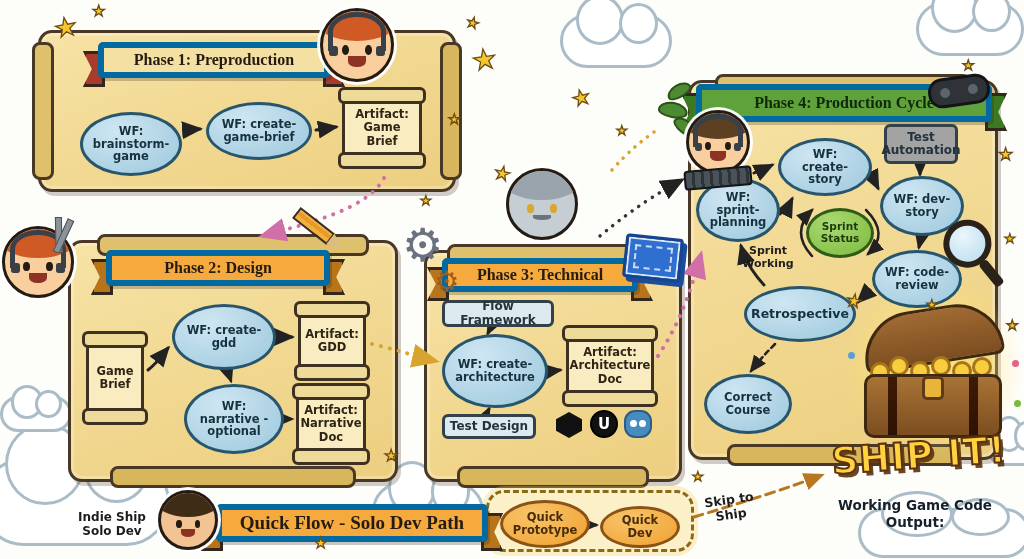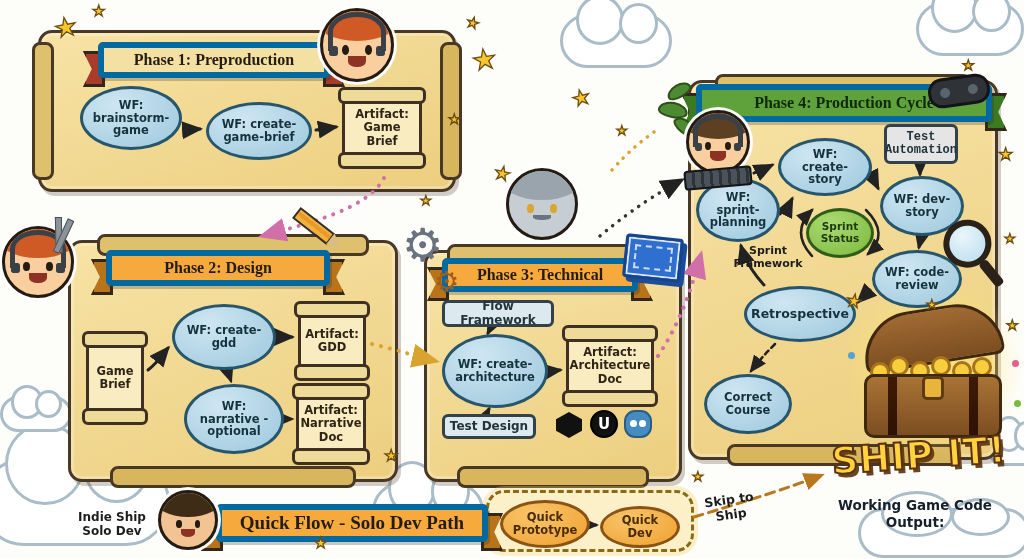--- a/index.html
+++ b/index.html
@@ -179,21 +179,21 @@
   </svg>
 
   <section class="parchment h" style="left:38px;top:30px;width:418px;height:162px;"></section>
   <div class="ribbon tan" style="left:98px;top:42px;width:232px;height:36px;">
     <i class="rb-end l"></i>
     <i class="rb-end r"></i>
     <b class="rb-body">
         <span class="rb-text">Phase 1: Preproduction</span>
       </b>
   </div>
-  <div class="node" style="left:80px;top:86px;width:102px;height:64px;">WF: brainstorm-game</div>
+  <div class="node" style="left:80px;top:112px;width:102px;height:64px;">WF: brainstorm-game</div>
   <div class="node" style="left:206px;top:102px;width:106px;height:58px;">WF: create-game-brief</div>
   <div class="scroll" style="left:342px;top:92px;width:80px;height:72px;">Artifact: Game Brief</div>
   <div class="avatar av-woman" style="left:320px;top:8px;width:74px;height:74px;">
     <i class="face"></i>
     <i class="band"></i>
   </div>
 
   <section class="parchment v" style="left:68px;top:240px;width:330px;height:242px;"></section>
   <div class="ribbon orange" style="left:106px;top:250px;width:224px;height:36px;">
     <i class="rb-end l"></i>
@@ -250,25 +250,25 @@
         <span class="rb-text">Phase 4: Production Cycle</span>
       </b>
   </div>
   <div class="controller"></div>
   <div class="avatar av-boy" style="left:686px;top:110px;width:64px;height:64px;">
     <i class="face"></i>
     <i class="band"></i>
   </div>
   <div class="keyboard"></div>
   <div class="node" style="left:778px;top:138px;width:94px;height:58px;">WF: create-story</div>
-  <div class="trect" style="left:884px;top:124px;width:74px;height:40px;background:#e5e5e5;font-family:Liberation Mono, monospace;">Test Automation</div>
+  <div class="trect" style="left:884px;top:124px;width:74px;height:40px;background:#a3a3a3;">Test Automation</div>
   <div class="node" style="left:696px;top:178px;width:84px;height:64px;">WF: sprint-planning</div>
   <div class="node" style="left:880px;top:176px;width:84px;height:60px;">WF: dev-story</div>
   <div class="node green" style="left:806px;top:208px;width:68px;height:50px;font-size:10.5px;">Sprint Status</div>
-  <div class="plainlabel" style="left:732px;top:244px;width:72px;font-size:11px;">Sprint Framework</div>
+  <div class="plainlabel" style="left:732px;top:244px;width:72px;font-size:11px;">Sprint Working</div>
   <div class="node" style="left:872px;top:250px;width:90px;height:58px;">WF: code-review</div>
   <div class="magnifier">
     <i class="glass"></i>
     <i class="handle"></i>
   </div>
   <div class="node" style="left:744px;top:286px;width:112px;height:56px;font-size:12.5px;">Retrospective</div>
   <div class="node" style="left:704px;top:374px;width:88px;height:60px;">Correct Course</div>
 
   <div class="chest">
     <i class="glow"></i>

